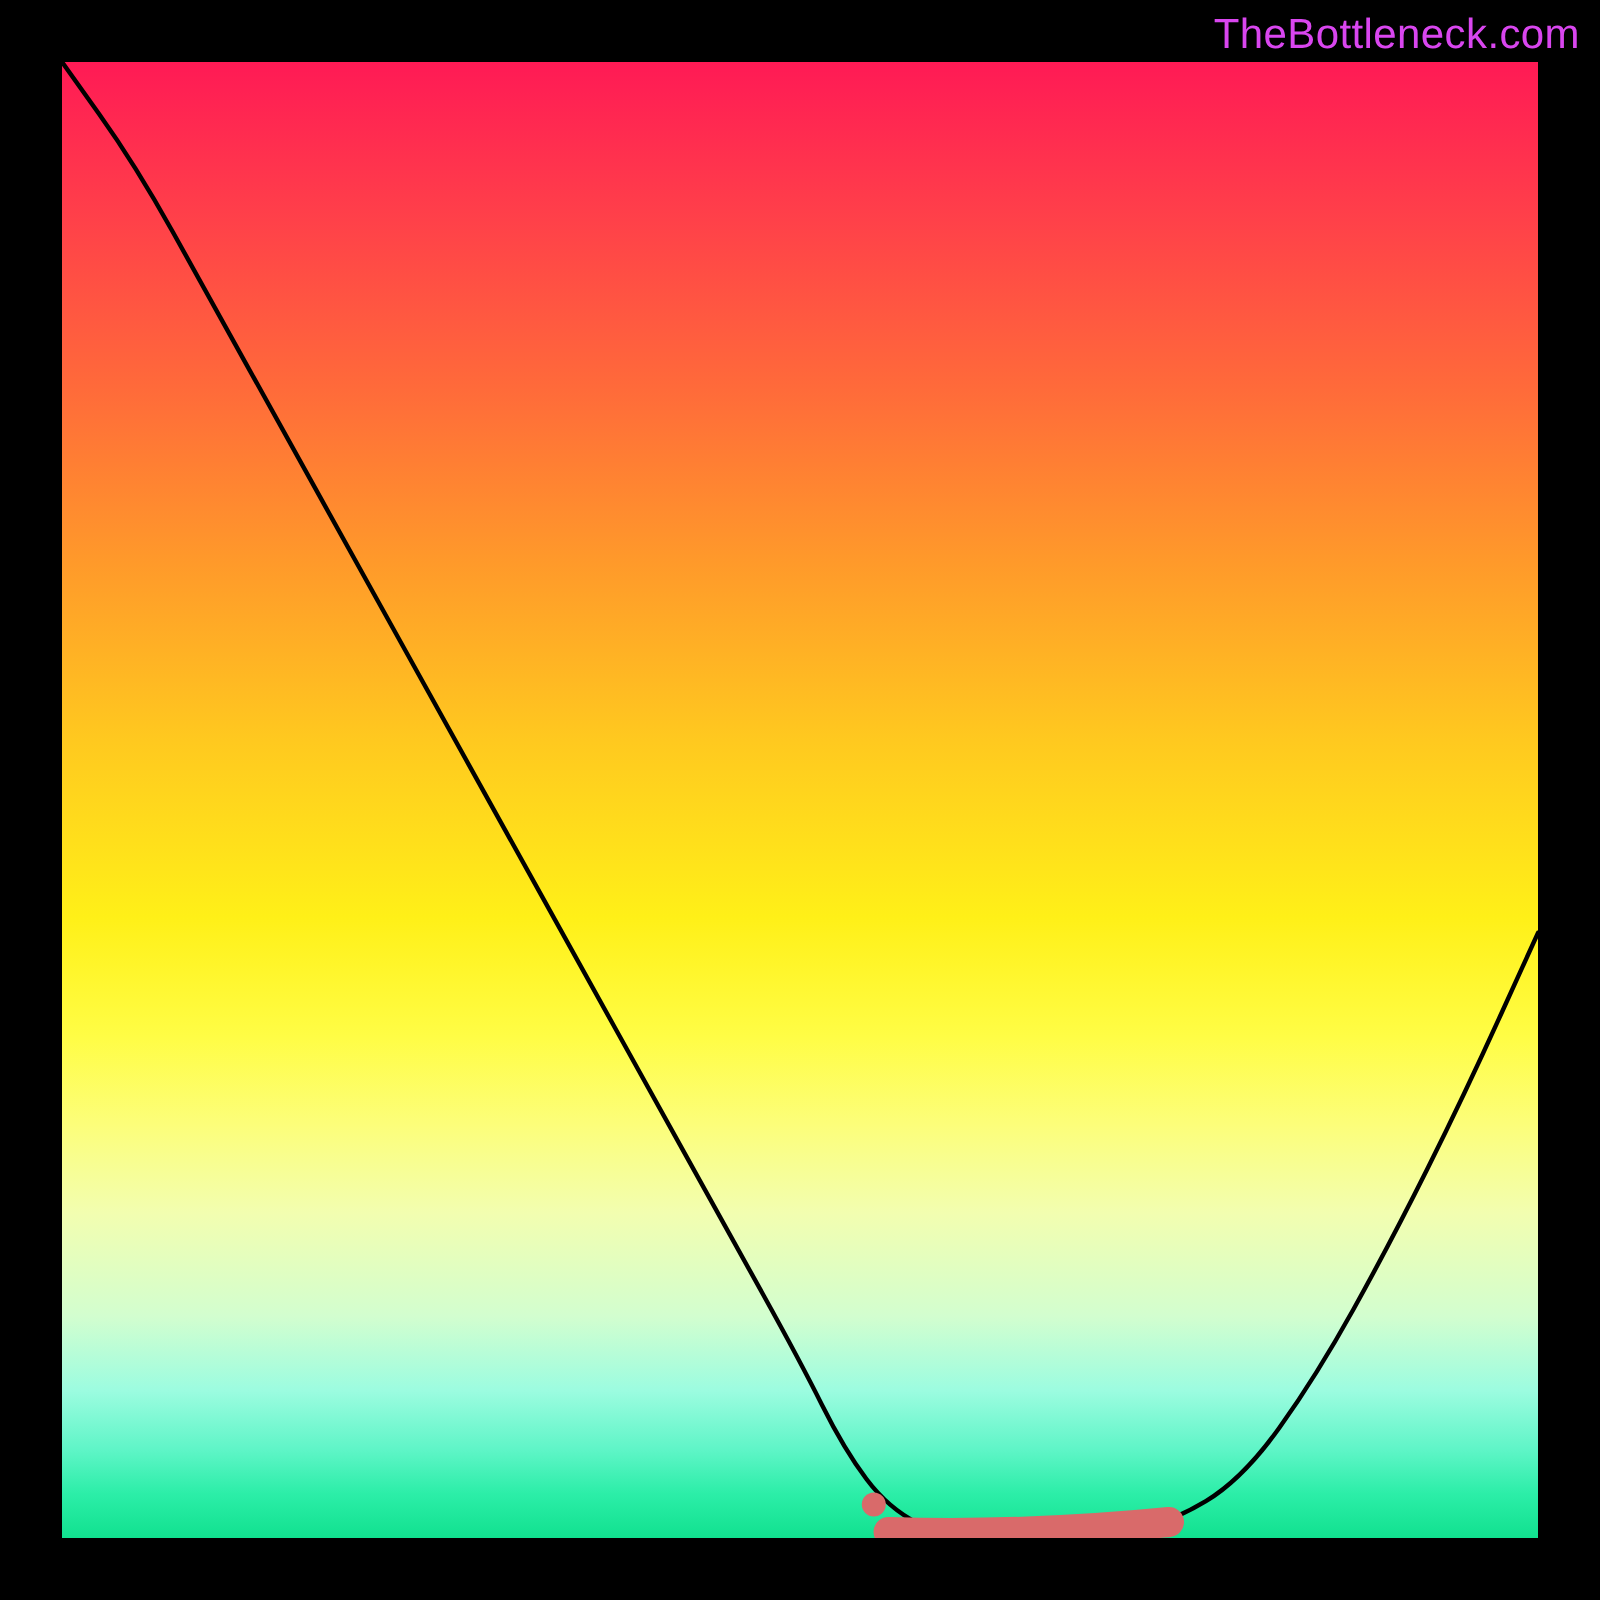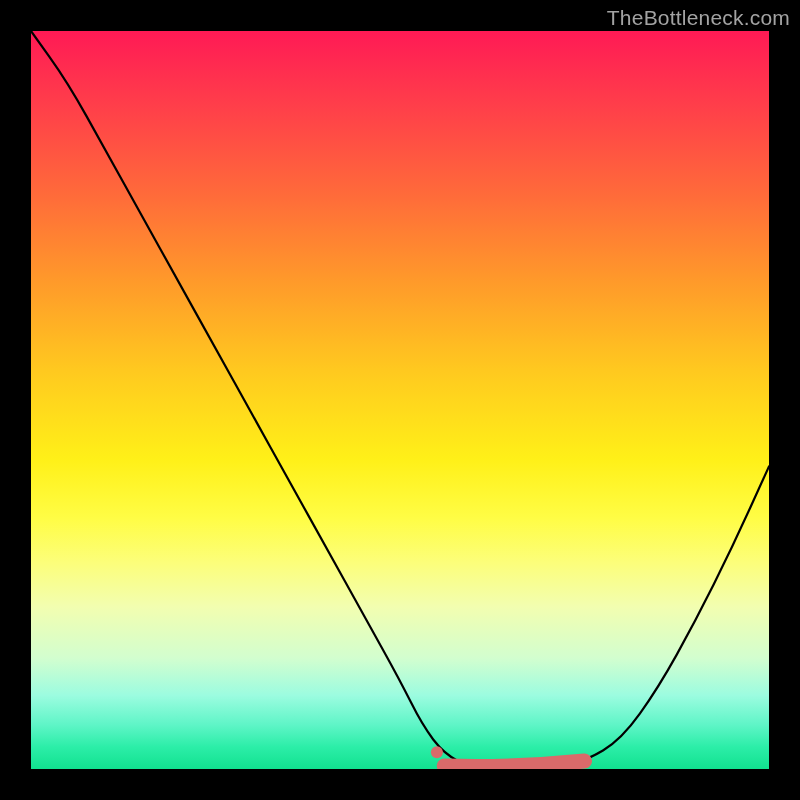--- a/index.html
+++ b/index.html
@@ -8,21 +8,21 @@
     height: 800px;
     background: #000;
     position: relative;
     overflow: hidden;
     font-family: Arial, sans-serif;
   }
   .watermark {
     position: absolute;
     top: 6px;
     right: 10px;
-    color: #a3a3a3;
+    color: #d946ef;
     font-size: 21px;
     font-weight: 400;
     z-index: 10;
     letter-spacing: 0.2px;
   }
   .plot-area {
     position: absolute;
     left: 31px;
     top: 31px;
     width: 738px;

